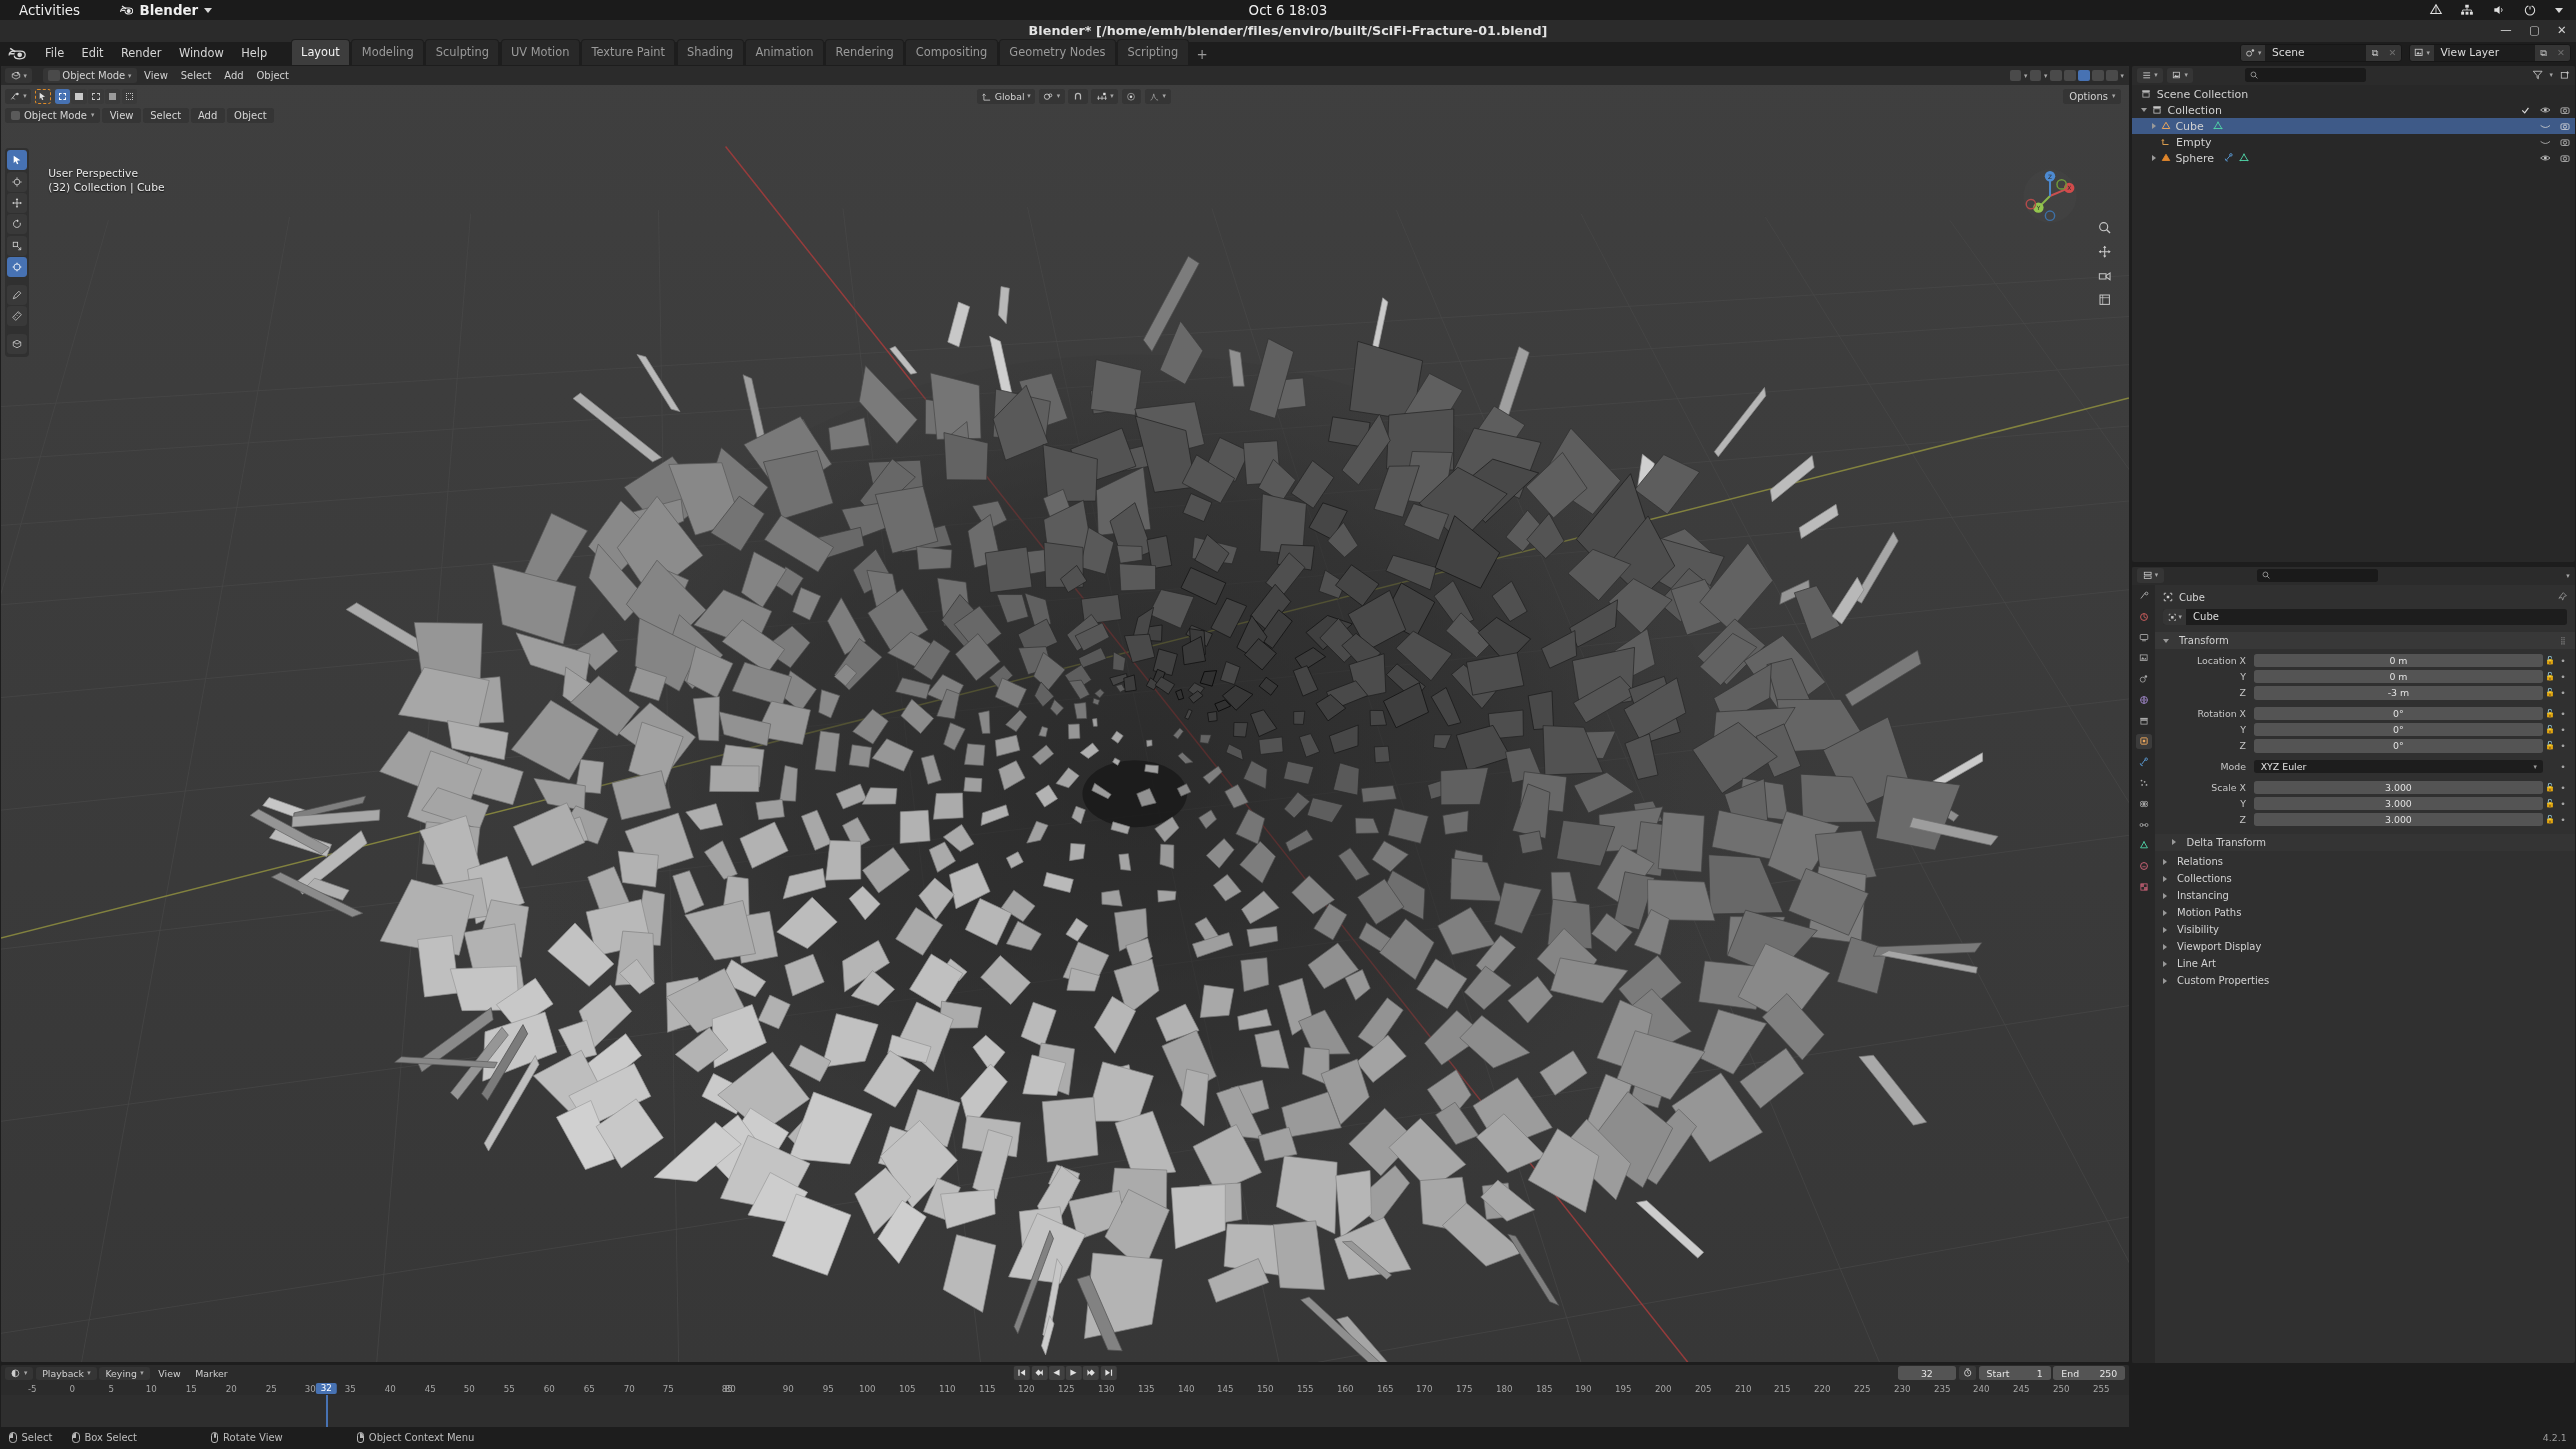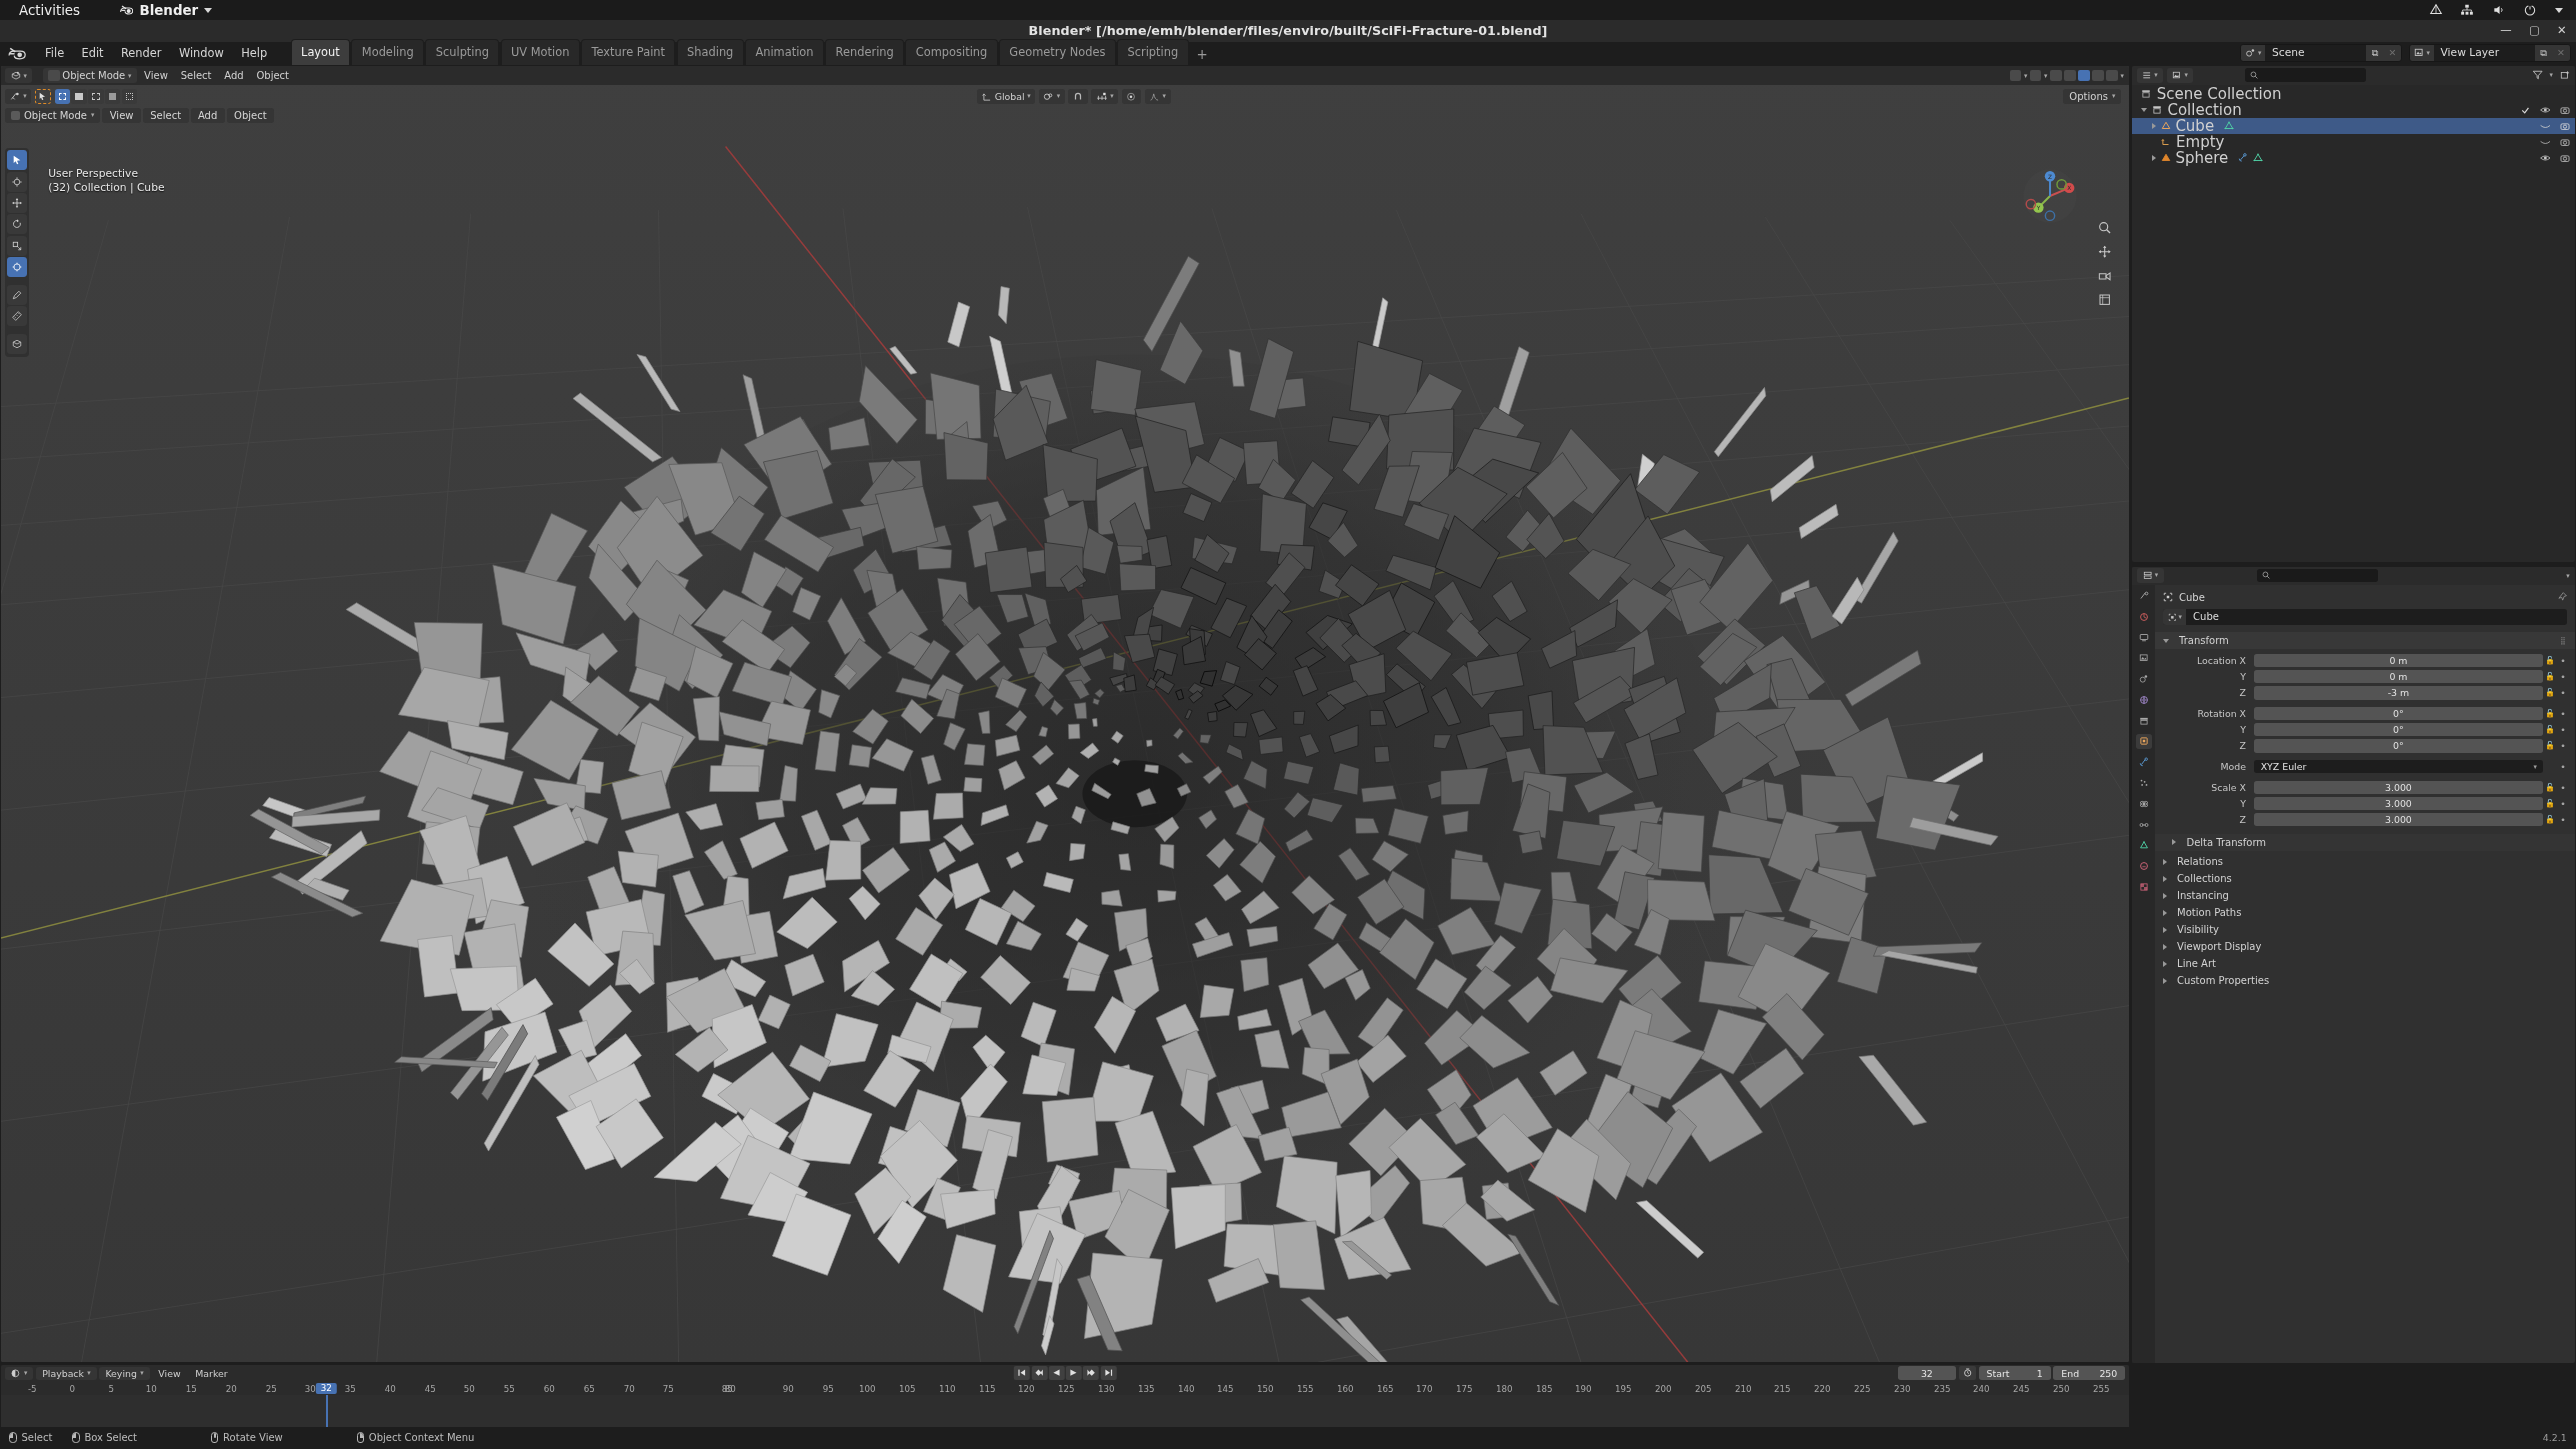--- a/index.html
+++ b/index.html
@@ -156,21 +156,21 @@
     position: absolute; left: 2132px; top: 1.3px; width: 443px; height: 496px;
     background: #282828; border-radius: 2px; overflow: hidden;
   }
   .out-header { height: 19px; background: #2b2b2b; display: flex; align-items: center;
     padding: 0 4.7px; gap: 4px; }
   .out-search { flex: 0 0 auto; width: 121px; height: 14px; background: #1a1a1a;
     border-radius: 2.7px; display: flex; align-items: center; padding: 0 4.7px;
     color: #9b9b9b; font-size: 8.7px; margin-left: 48px; }
   .out-hdr-right { margin-left: auto; display: flex; align-items: center; gap: 6.7px; }
   .out-rows { padding-top: 1.3px; }
-  .out-row { height: 16px; display: flex; align-items: center; font-size: 15px;
+  .out-row { height: 16px; display: flex; align-items: center; font-size: 11px;
     color: #d0d0d0; padding-right: 5.4px; position: relative; }
   .out-row.sel { background: #3e5a88; }
   .tri-r { width: 0; height: 0; border-top: 3.4px solid transparent;
     border-bottom: 3.4px solid transparent; border-left: 4.7px solid #999; margin-right: 4.7px; }
   .tri-d { width: 0; height: 0; border-left: 3.4px solid transparent;
     border-right: 3.4px solid transparent; border-top: 4.7px solid #999; margin-right: 4.7px; }
   .row-icons { margin-left: auto; display: flex; align-items: center; gap: 9.4px; color: #bdbdbd; font-size: 9.4px; }
 
   
   .props {
@@ -270,20 +270,21 @@
     <div class="gnome-app">
       <svg width="13.4" height="11.4" viewBox="0 0 20 17">
         <path d="M2 9.5 L8 9.5" stroke="#e8e8e8" stroke-width="1.8" fill="none"></path>
         <path d="M1 12 Q1 6 7 6 L14 6 Q19 6 19 10.5 Q19 15 13.5 15 Q8 15 7.5 11" stroke="#e8e8e8" stroke-width="1.6" fill="none"></path>
         <circle cx="13" cy="10.5" r="3" fill="#e8e8e8"></circle>
         <path d="M3 3 L9 7" stroke="#e8e8e8" stroke-width="1.8" fill="none"></path>
       </svg>
       <span class="gnome-app-name">Blender</span>
       <span class="tri-down"></span>
     </div>
+    <div class="gnome-clock">Oct 6  18:03</div>
     <div class="gnome-right">
       <svg width="14" height="14" viewBox="0 0 24 24">
           <path d="M12 3 L21 18 L3 18 Z" fill="none" stroke="#e0e0e0" stroke-width="1.8"></path>
           <path d="M12 3 L12 18" stroke="#e0e0e0" stroke-width="1.4"></path>
         </svg>
       <svg width="14" height="14" viewBox="0 0 24 24">
           <rect x="9" y="3" width="6" height="5" fill="#e0e0e0"></rect>
           <rect x="2" y="15" width="5" height="5" fill="#e0e0e0"></rect>
           <rect x="9.5" y="15" width="5" height="5" fill="#e0e0e0"></rect>
           <rect x="17" y="15" width="5" height="5" fill="#e0e0e0"></rect>

